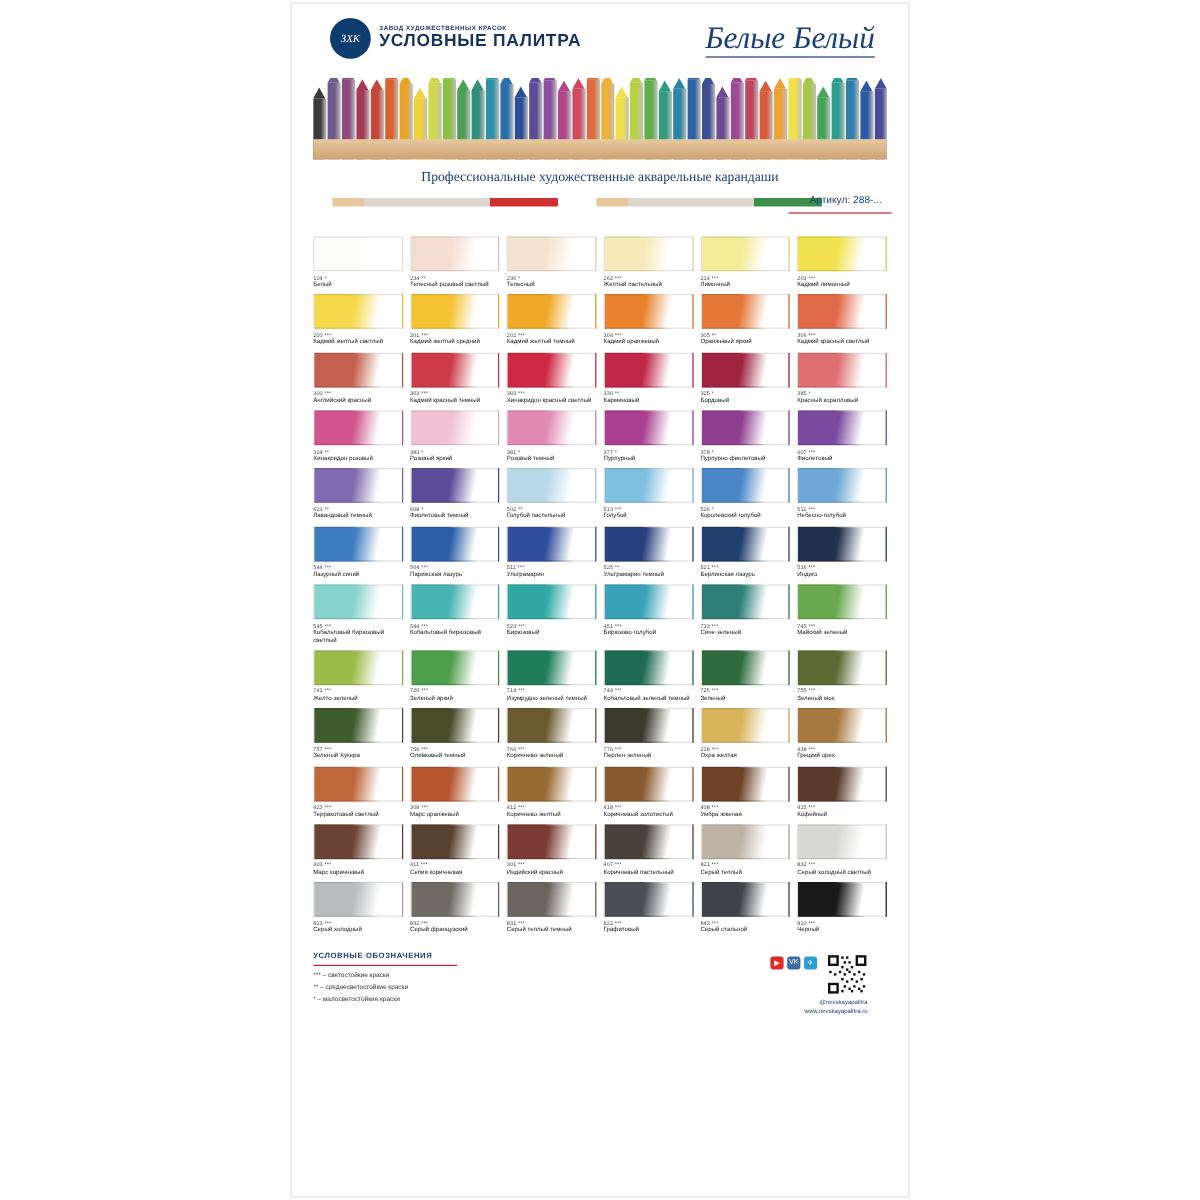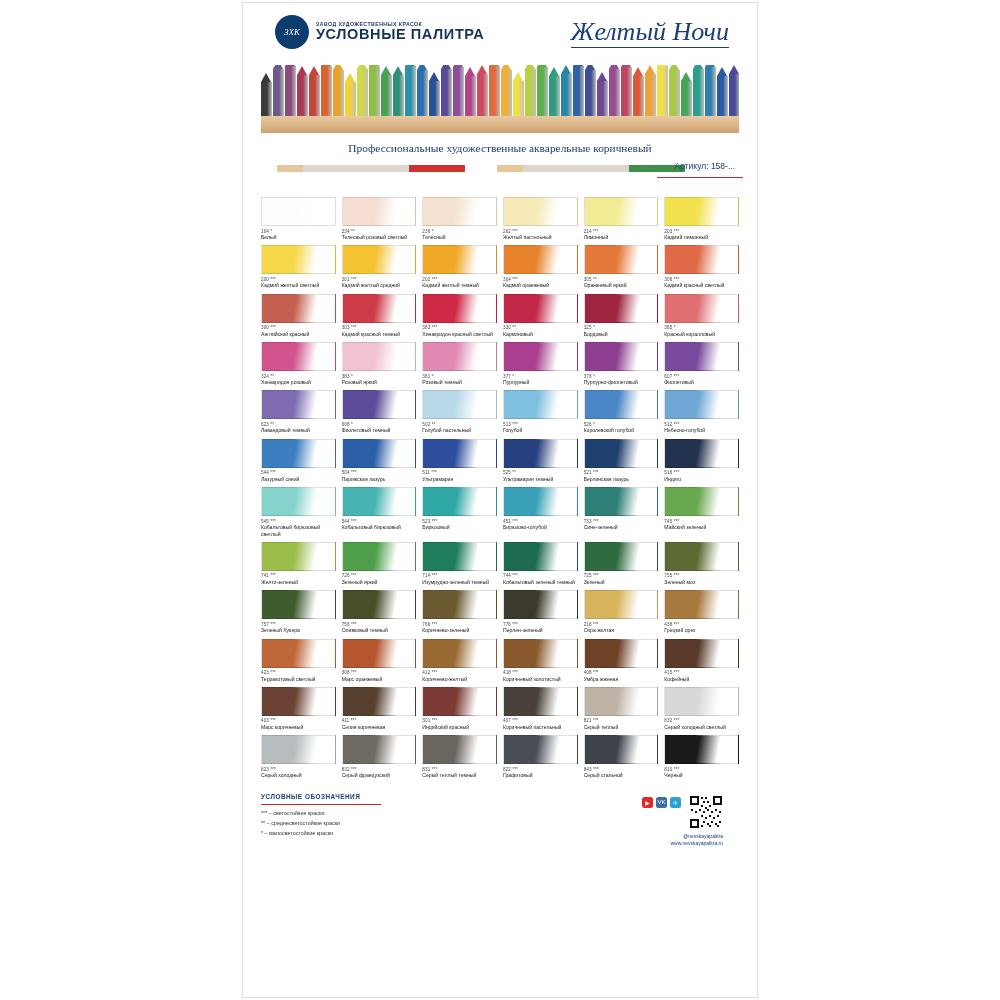--- a/index.html
+++ b/index.html
@@ -58,21 +58,21 @@
       <div class="logo-wrap">
         <div class="logo-badge">
           <span>ЗХК</span>
         </div>
         <div class="logo-txt">
           <div class="l1">ЗАВОД ХУДОЖЕСТВЕННЫХ КРАСОК</div>
           <div class="l2">УСЛОВНЫЕ ПАЛИТРА</div>
         </div>
       </div>
       <div class="brand-script">
-        <span class="u">Желтый Ночи</span>
+        <span class="u">Белые Белый</span>
       </div>
     </div>
 
     <div class="band">
         <div class="tip" style="left: 468px; bottom: 59.2602px; border-left: 5.4px solid transparent; border-right: 5.4px solid transparent; border-bottom: 9px solid rgb(74, 75, 150);"></div>
         <div class="pen" style="left: 468px; width: 10.8px; height: 59.2602px; background: linear-gradient(90deg, rgb(74, 75, 150), rgb(74, 75, 150) 55%, rgba(0, 0, 0, 0.25));"></div>
         <div class="tip" style="left: 456px; bottom: 56.5992px; border-left: 5.4px solid transparent; border-right: 5.4px solid transparent; border-bottom: 9px solid rgb(44, 89, 162);"></div>
         <div class="pen" style="left: 456px; width: 10.8px; height: 56.5992px; background: linear-gradient(90deg, rgb(44, 89, 162), rgb(44, 89, 162) 55%, rgba(0, 0, 0, 0.25));"></div>
         <div class="tip" style="left: 444px; bottom: 66.2213px; border-left: 5.4px solid transparent; border-right: 5.4px solid transparent; border-bottom: 9px solid rgb(47, 127, 174);"></div>
         <div class="pen" style="left: 444px; width: 10.8px; height: 66.2213px; background: linear-gradient(90deg, rgb(47, 127, 174), rgb(47, 127, 174) 55%, rgba(0, 0, 0, 0.25));"></div>
@@ -146,26 +146,26 @@
         <div class="pen" style="left: 36px; width: 10.8px; height: 57.8381px; background: linear-gradient(90deg, rgb(165, 58, 82), rgb(165, 58, 82) 55%, rgba(0, 0, 0, 0.25));"></div>
         <div class="tip" style="left: 24px; bottom: 66.5816px; border-left: 5.4px solid transparent; border-right: 5.4px solid transparent; border-bottom: 9px solid rgb(138, 74, 122);"></div>
         <div class="pen" style="left: 24px; width: 10.8px; height: 66.5816px; background: linear-gradient(90deg, rgb(138, 74, 122), rgb(138, 74, 122) 55%, rgba(0, 0, 0, 0.25));"></div>
         <div class="tip" style="left: 12px; bottom: 63.5332px; border-left: 5.4px solid transparent; border-right: 5.4px solid transparent; border-bottom: 9px solid rgb(107, 90, 138);"></div>
         <div class="pen" style="left: 12px; width: 10.8px; height: 63.5332px; background: linear-gradient(90deg, rgb(107, 90, 138), rgb(107, 90, 138) 55%, rgba(0, 0, 0, 0.25));"></div>
         <div class="tip" style="left: 0px; bottom: 51px; border-left: 5.4px solid transparent; border-right: 5.4px solid transparent; border-bottom: 9px solid rgb(58, 58, 58);"></div>
         <div class="pen" style="left: 0px; width: 10.8px; height: 51px; background: linear-gradient(90deg, rgb(58, 58, 58), rgb(58, 58, 58) 55%, rgba(0, 0, 0, 0.25));"></div>
       <div class="wood"></div>
     </div>
 
-    <div class="subtitle">Профессиональные художественные акварельные коричневый</div>
+    <div class="subtitle">Профессиональные художественные акварельные карандаши</div>
 
     <div class="pencil-row">
       <div class="single-pencil" style="left:34px;top:4px;width:188px;background:linear-gradient(90deg,#e7c79c 0 14%,#ddd6cf 14% 70%,#cf3030 70% 100%);"></div>
       <div class="single-pencil" style="left:254px;top:4px;width:188px;background:linear-gradient(90deg,#e7c79c 0 14%,#ddd6cf 14% 70%,#3f8f4a 70% 100%);"></div>
-      <div class="art-no">Артикул: 158-...</div>
+      <div class="art-no">Артикул: 288-...</div>
       <div class="art-line"></div>
     </div>
 
     <div class="grid">
         <div class="cell">
           <div class="sw" style="background: linear-gradient(100deg, rgb(253, 253, 251) 0%, rgb(253, 253, 251) 45%, rgba(255, 255, 255, 0.55) 72%, rgba(255, 255, 255, 0.9) 100%);"></div>
           <div class="code">104 *</div>
           <div class="nm">Белый</div>
         </div>
         <div class="cell">

